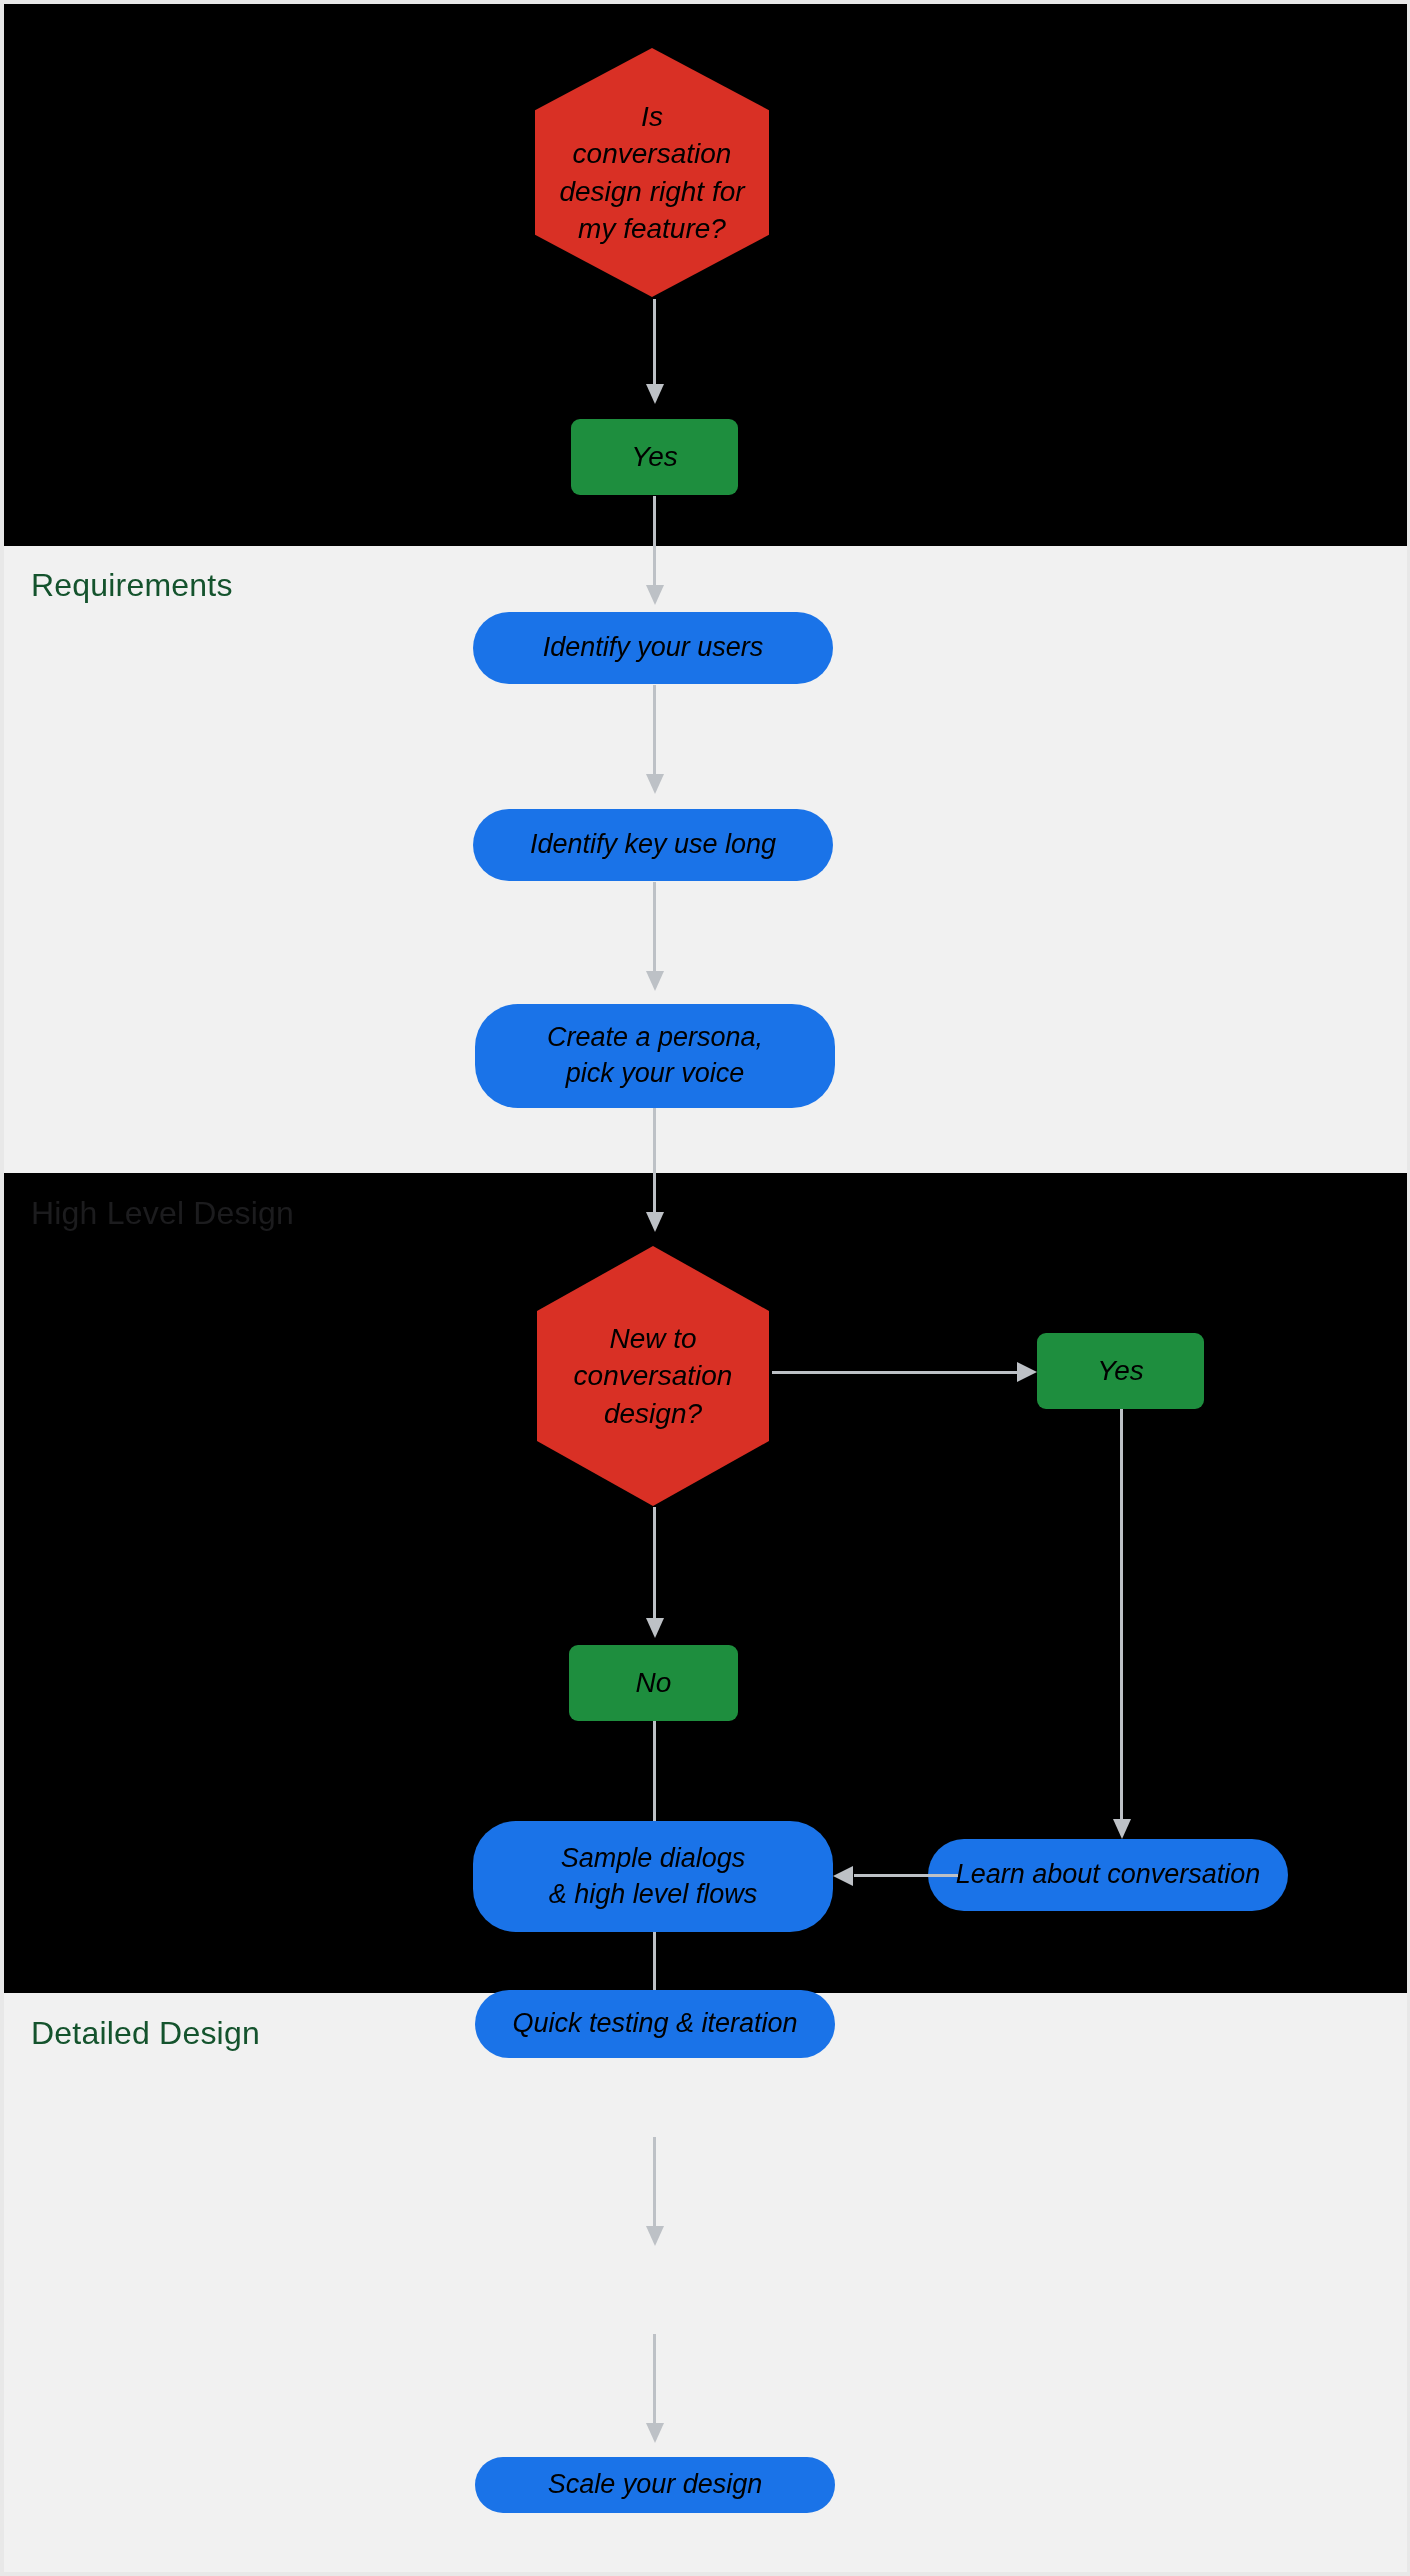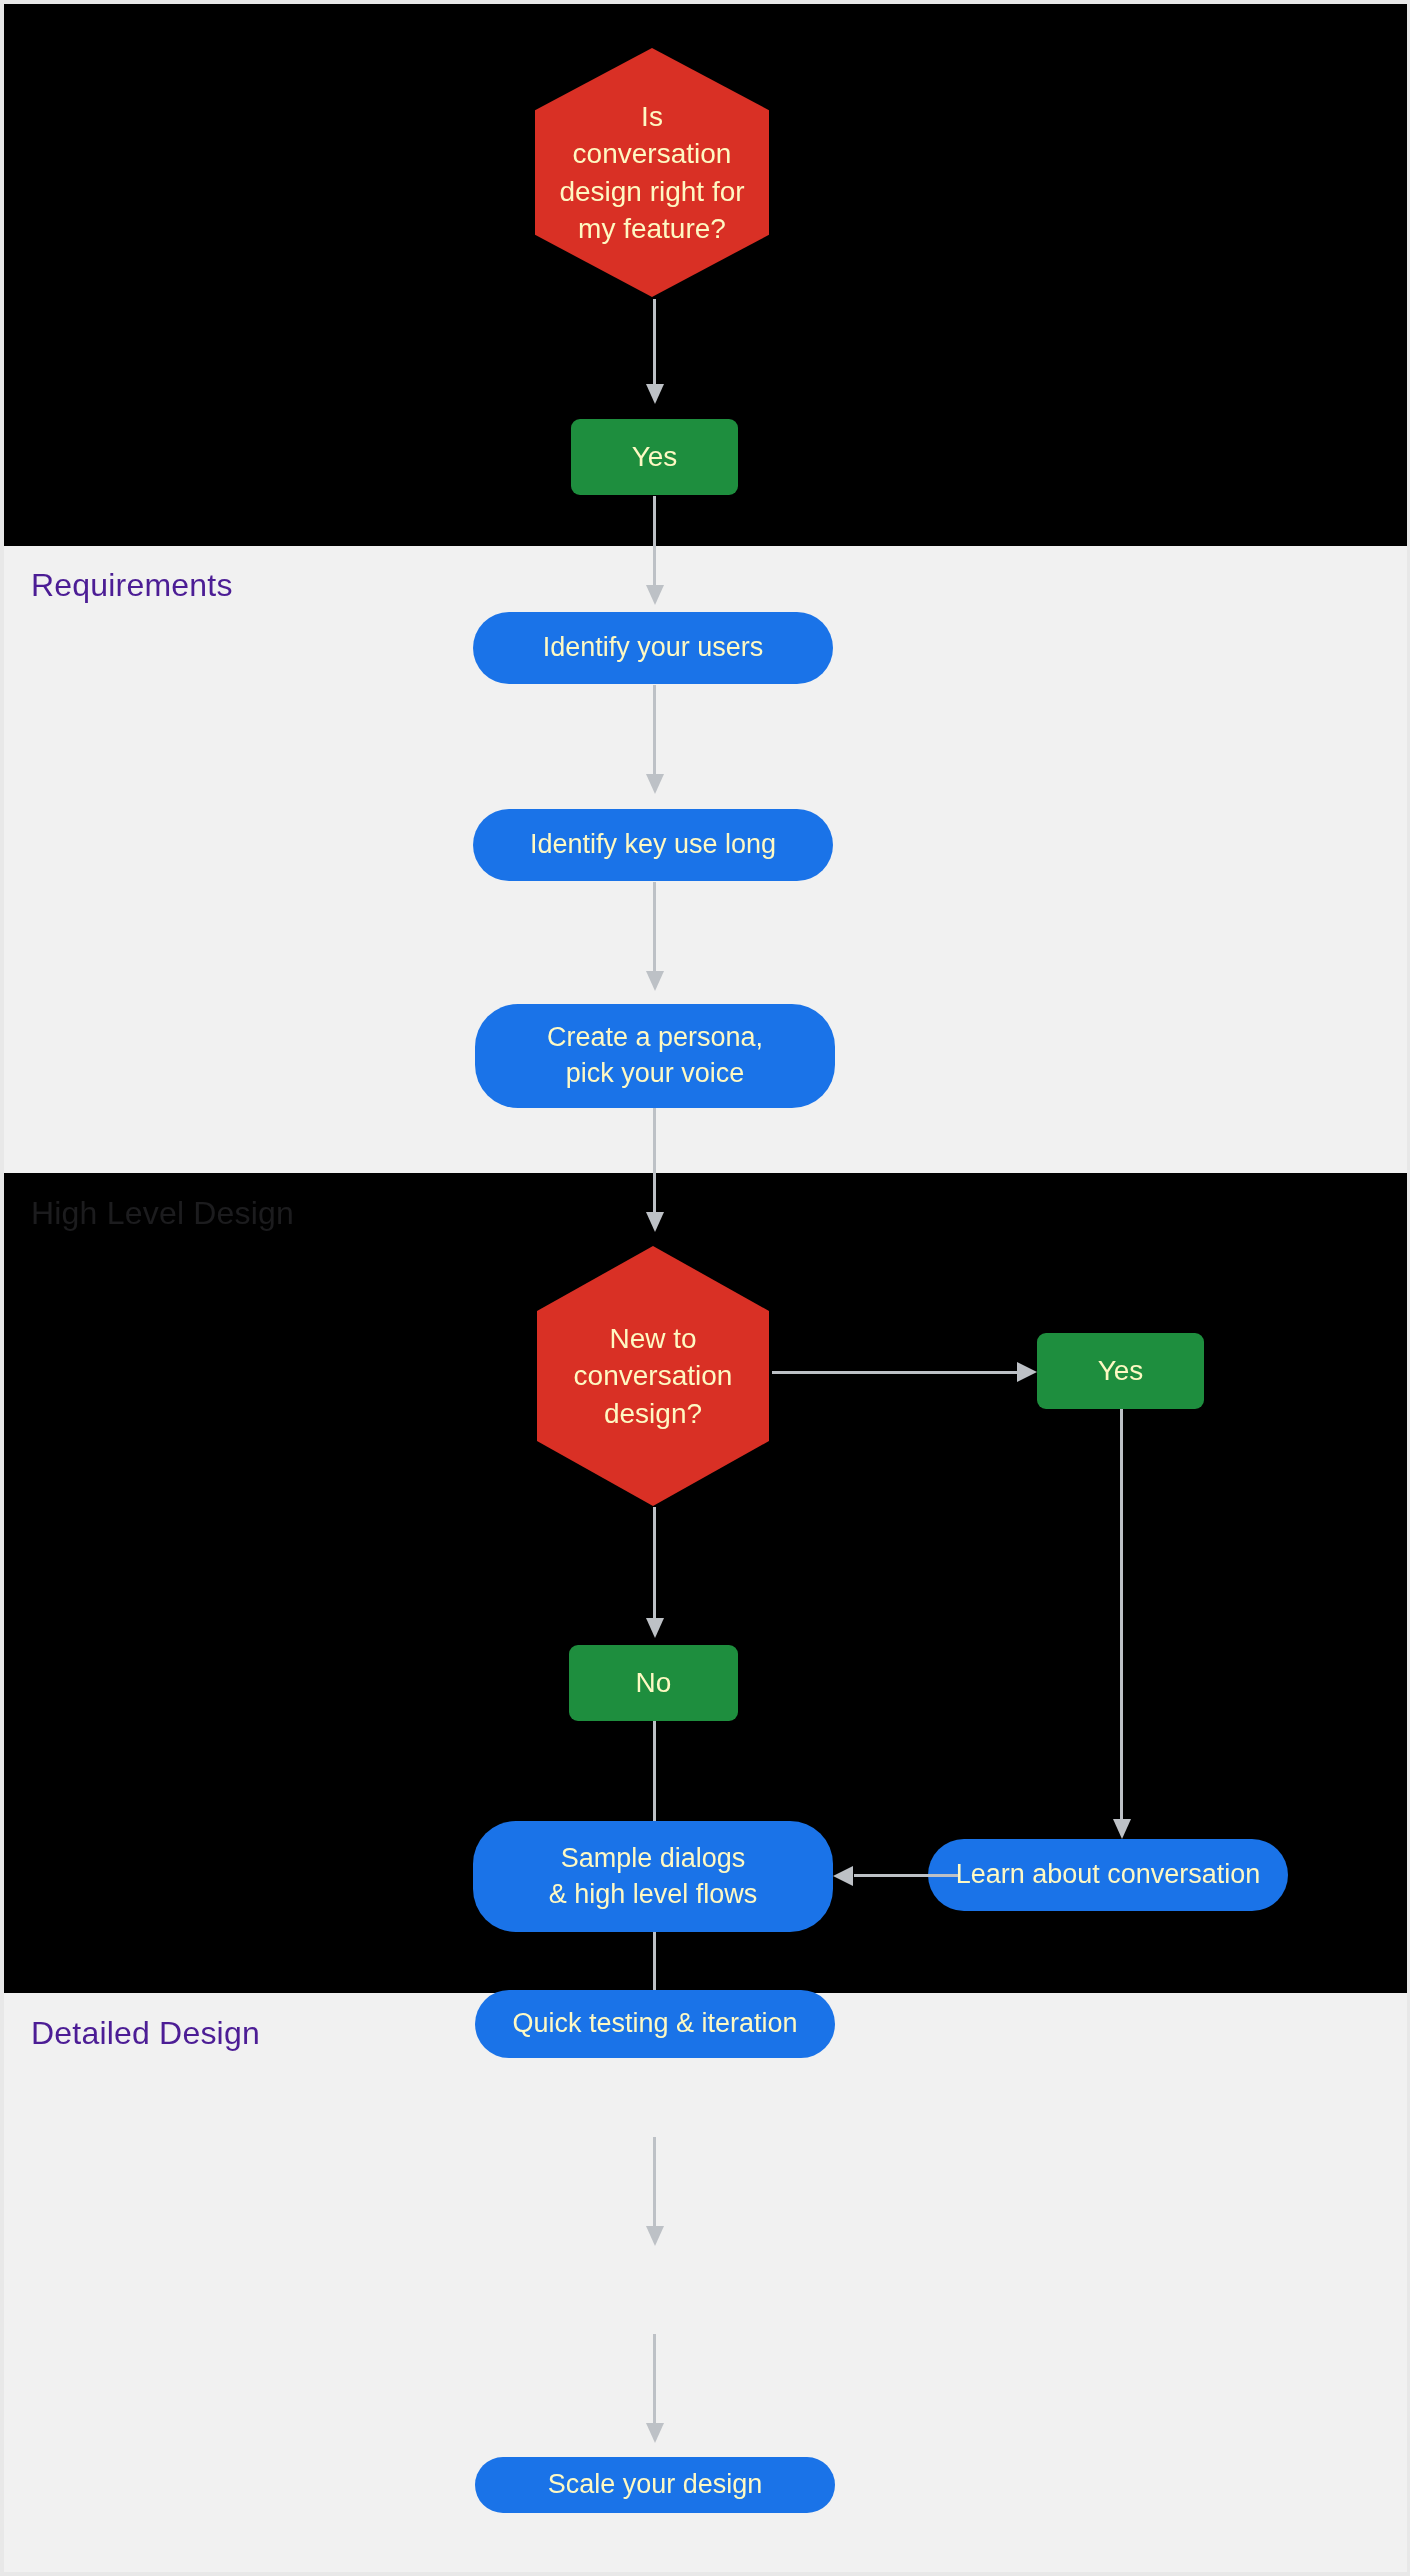--- a/index.html
+++ b/index.html
@@ -20,32 +20,33 @@
   .band-label{
     position:absolute;
     left:31px;
     font-size:32px;
     letter-spacing:0.2px;
     color:#202124;
     white-space:nowrap;
     line-height:1;
   }
   .band-label.on-dark{color:#1c1c1e;}
-  .band-label.on-light{color:#4c1d95;}
+  .band-label.on-light{color:#14532d;}
 
   
   .node{
     position:absolute;
     display:flex;
     align-items:center;
     justify-content:center;
     text-align:center;
-    color:#fef9c3;
+    color:#000000;
     box-sizing:border-box;
     line-height:1.33;
+    font-style:italic;
   }
 
   .hex{
     background:#d93025;
     clip-path:polygon(50% 0%,100% 25%,100% 75%,50% 100%,0% 75%,0% 25%);
     font-size:28px;
     padding:0 24px;
   }
 
   .rect-green{

